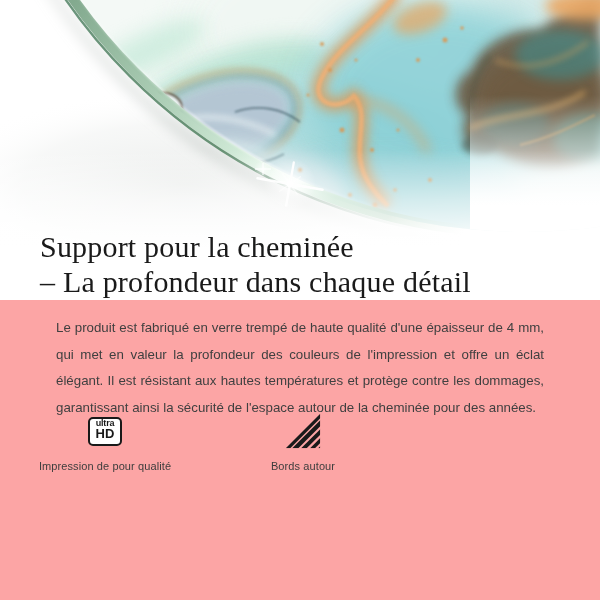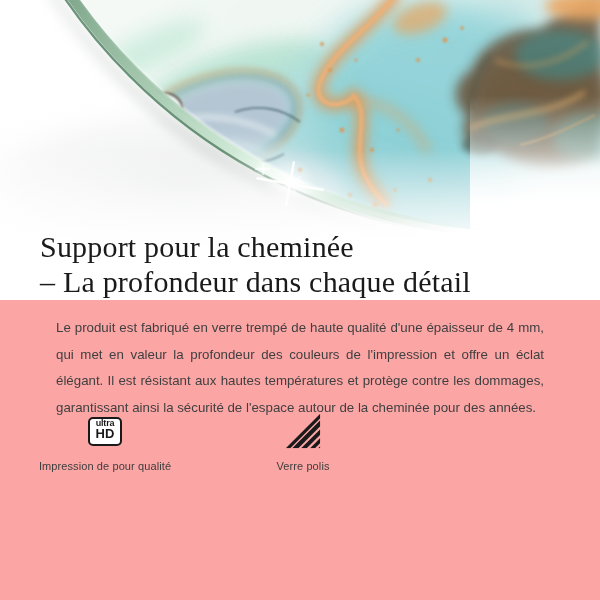--- a/index.html
+++ b/index.html
@@ -218,18 +218,18 @@
             </defs>
           <g clip-path="url(#triClip)" stroke="#1a1a1a" fill="none">
             <path d="M-4,49 L49,-4" stroke-width="6"></path>
             <path d="M6,49 L49,6" stroke-width="5"></path>
             <path d="M16,49 L49,16" stroke-width="4.5"></path>
             <path d="M26,49 L49,26" stroke-width="4"></path>
             <path d="M35,49 L49,35" stroke-width="3.5"></path>
           </g>
         </svg>
       </div>
-      <div class="flabel">Verre polis</div>
+      <div class="flabel">Bords autour</div>
     </div>
 
 
   </div>
 </div>
 
 </body></html>

